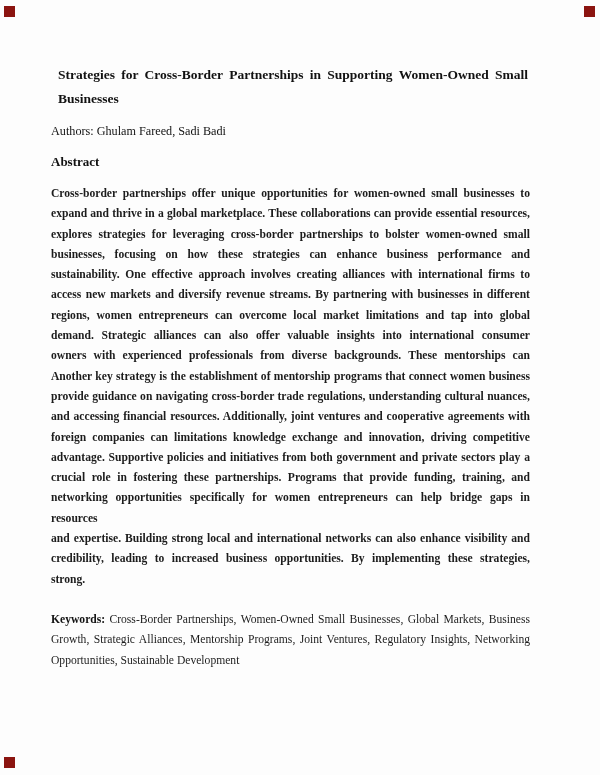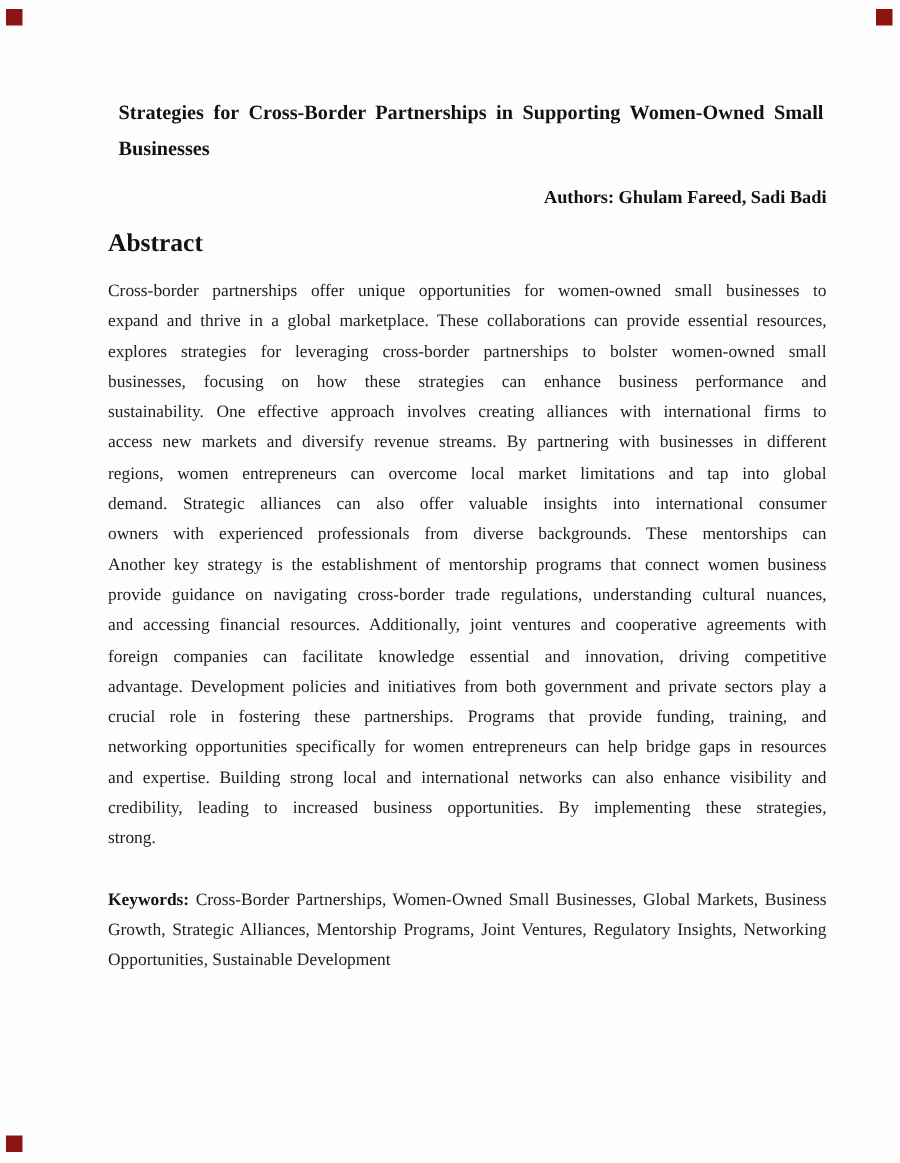--- a/index.html
+++ b/index.html
@@ -16,56 +16,57 @@
     position: absolute;
     width: 11px;
     height: 11px;
   }
   #marker-tl { left: 4px;   top: 6px; }
   #marker-tr { left: 584px; top: 6px; }
   #marker-bl { left: 4px;   top: 757px; }
 
   .content {
     position: absolute;
-    left: 72px;
+    left: 51px;
     top: 0;
     width: 479px;
   }
   .title {
     margin: 63px 0 0 7px;
     width: 470px;
     font-weight: bold;
     font-size: 13.5px;
     line-height: 23.5px;
     text-align: justify;
     color: #121212;
   }
   .authors {
     margin-top: 13px;
-    font-weight: bold;
+    font-weight: normal;
     font-size: 12.2px;
     line-height: 17px;
-    text-align: right;
+    text-align: left;
     color: #121212;
   }
   .abstract-heading {
     margin-top: 13px;
     font-weight: bold;
-    font-size: 17px;
+    font-size: 13px;
     line-height: 17px;
     color: #121212;
   }
   .abstract {
     margin-top: 14px;
     font-size: 11.6px;
     line-height: 20.3px;
   }
   .jline {
     text-align: justify;
     text-align-last: justify;
+    font-weight: bold;
   }
   .jline:last-child {
     text-align-last: left;
   }
   .keywords {
     margin-top: 20px;
     font-size: 11.6px;
     line-height: 20.3px;
     text-align: justify;
   }
@@ -90,22 +91,22 @@
       <div class="jline">explores strategies for leveraging cross-border partnerships to bolster women-owned small</div>
       <div class="jline">businesses, focusing on how these strategies can enhance business performance and</div>
       <div class="jline">sustainability. One effective approach involves creating alliances with international firms to</div>
       <div class="jline">access new markets and diversify revenue streams. By partnering with businesses in different</div>
       <div class="jline">regions, women entrepreneurs can overcome local market limitations and tap into global</div>
       <div class="jline">demand. Strategic alliances can also offer valuable insights into international consumer</div>
       <div class="jline">owners with experienced professionals from diverse backgrounds. These mentorships can</div>
       <div class="jline">Another key strategy is the establishment of mentorship programs that connect women business</div>
       <div class="jline">provide guidance on navigating cross-border trade regulations, understanding cultural nuances,</div>
       <div class="jline">and accessing financial resources. Additionally, joint ventures and cooperative agreements with</div>
-      <div class="jline">foreign companies can facilitate knowledge essential and innovation, driving competitive</div>
-      <div class="jline">advantage. Development policies and initiatives from both government and private sectors play a</div>
+      <div class="jline">foreign companies can limitations knowledge exchange and innovation, driving competitive</div>
+      <div class="jline">advantage. Supportive policies and initiatives from both government and private sectors play a</div>
       <div class="jline">crucial role in fostering these partnerships. Programs that provide funding, training, and</div>
       <div class="jline">networking opportunities specifically for women entrepreneurs can help bridge gaps in resources</div>
       <div class="jline">and expertise. Building strong local and international networks can also enhance visibility and</div>
       <div class="jline">credibility, leading to increased business opportunities. By implementing these strategies,</div>
       <div class="jline">strong.</div>
     </div>
   <div class="keywords">
     <b>Keywords:</b>
     <span>Cross-Border Partnerships, Women-Owned Small Businesses, Global Markets, Business Growth, Strategic Alliances, Mentorship Programs, Joint Ventures, Regulatory Insights, Networking Opportunities, Sustainable Development</span>
   </div>

